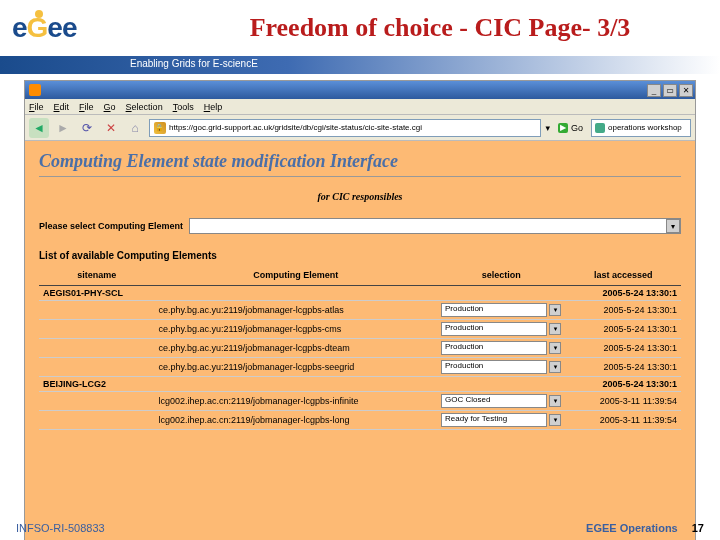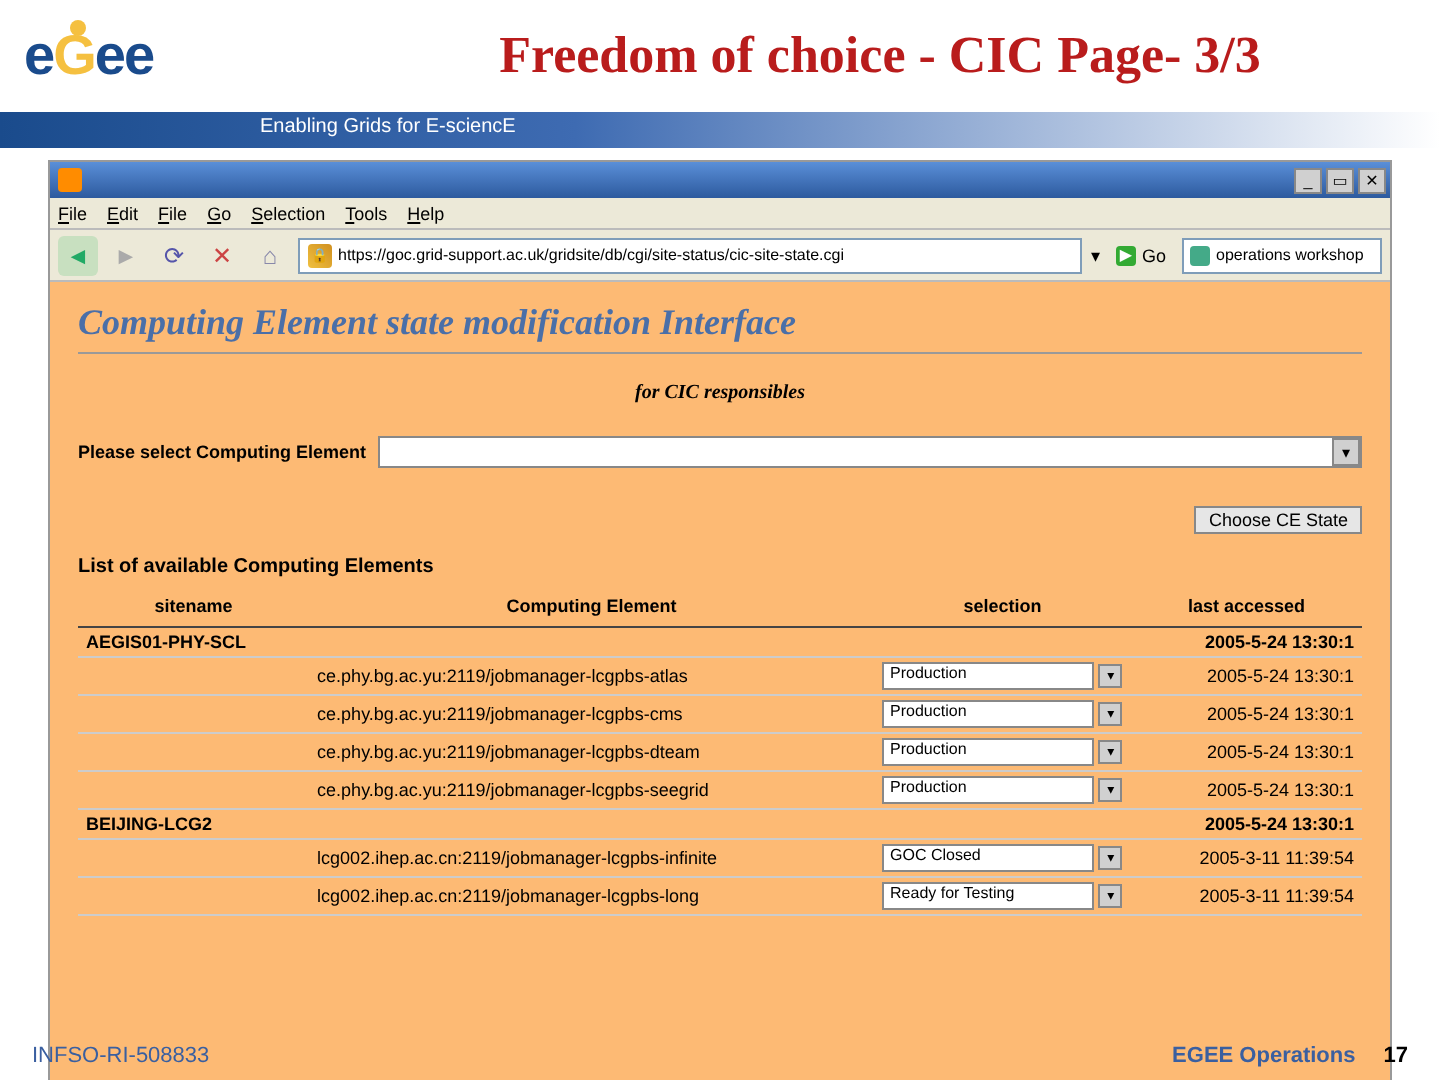--- a/index.html
+++ b/index.html
@@ -133,23 +133,20 @@
     <div class="page-title">Computing Element state modification Interface</div>
     <div class="page-subtitle">for CIC responsibles</div>
 
     <div class="select-bar">
       <span class="select-label">Please select Computing Element</span>
       <div class="select-box">
         <div class="select-arrow">▾</div>
       </div>
     </div>
 
-    <div class="choose-row">
-      <button class="choose-btn">Choose CE State</button>
-    </div>
 
     <div class="list-title">List of available Computing Elements</div>
 
     <table class="ce-table">
       <thead>
         <tr>
           <th style="width:18%">sitename</th>
           <th style="width:44%">Computing Element</th>
           <th style="width:20%">selection</th>
           <th style="width:18%">last accessed</th>

